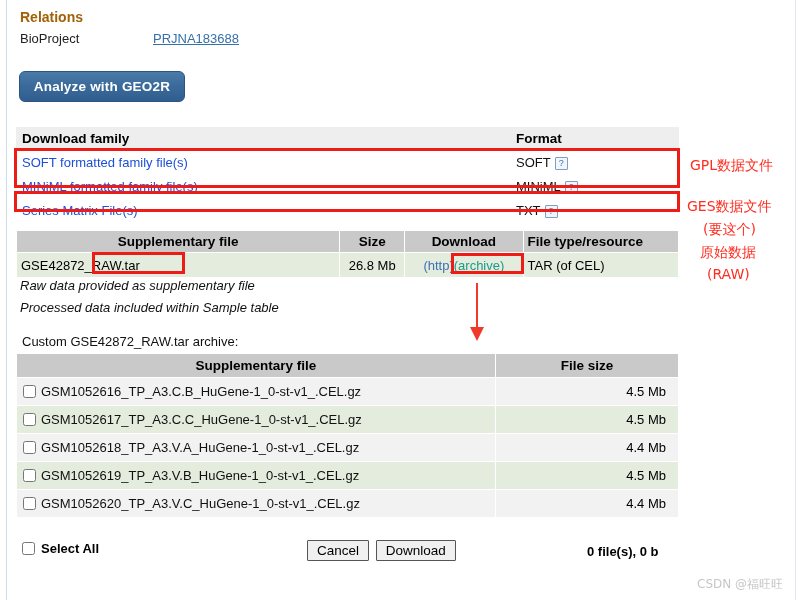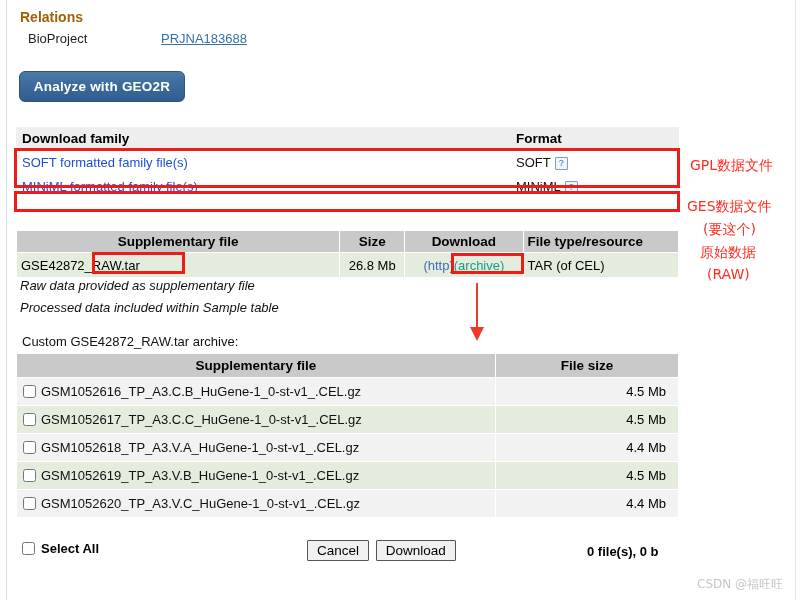--- a/index.html
+++ b/index.html
@@ -22,21 +22,21 @@
   .page-right-rule {
     position: absolute; left: 795px; top: 0; width: 1px; height: 600px;
     background: #dde6ec;
   }
 
   
   .relations-title {
     position: absolute; left: 20px; top: 9px;
     font-size: 14px; font-weight: bold; color: #a16207;
   }
-  .relations-row { position: absolute; left: 20px; top: 31px; margin-left: 8px; }
+  .relations-row { position: absolute; left: 20px; top: 31px; }
   .relations-key { display: inline-block; width: 133px; font-size: 13px; color: #222; }
   .relations-val { color: #3571a8; font-size: 13px; }
 
   
   .geo2r-btn {
     position: absolute; left: 19px; top: 71px;
     width: 166px; height: 31px;
     border-radius: 6px;
     background: linear-gradient(180deg,#4a7ba8 0%, #3b6b9c 45%, #2f5d8e 100%);
     border: 1px solid #2b5480;
@@ -250,20 +250,24 @@
   </thead>
   <tbody>
     <tr>
       <td class="c-name"><a href="#">SOFT formatted family file(s)</a></td>
       <td><span class="fmt-txt">SOFT</span><span class="qmark">?</span></td>
     </tr>
     <tr>
       <td class="c-name"><a href="#">MINiML formatted family file(s)</a></td>
       <td><span class="fmt-txt">MINiML</span><span class="qmark">?</span></td>
     </tr>
+    <tr>
+      <td class="c-name"><a href="#">Series Matrix File(s)</a></td>
+      <td><span class="fmt-txt">TXT</span><span class="qmark">?</span></td>
+    </tr>
   </tbody>
 </table>
 
 <div class="hl hl-softminiml"></div>
 <div class="hl hl-matrix"></div>
 
 <div class="ann ann-gpl">GPL数据文件</div>
 <div class="ann ann-ges">GES数据文件</div>
 <div class="ann ann-need">(要这个)</div>
 <div class="ann ann-raw1">原始数据</div>

